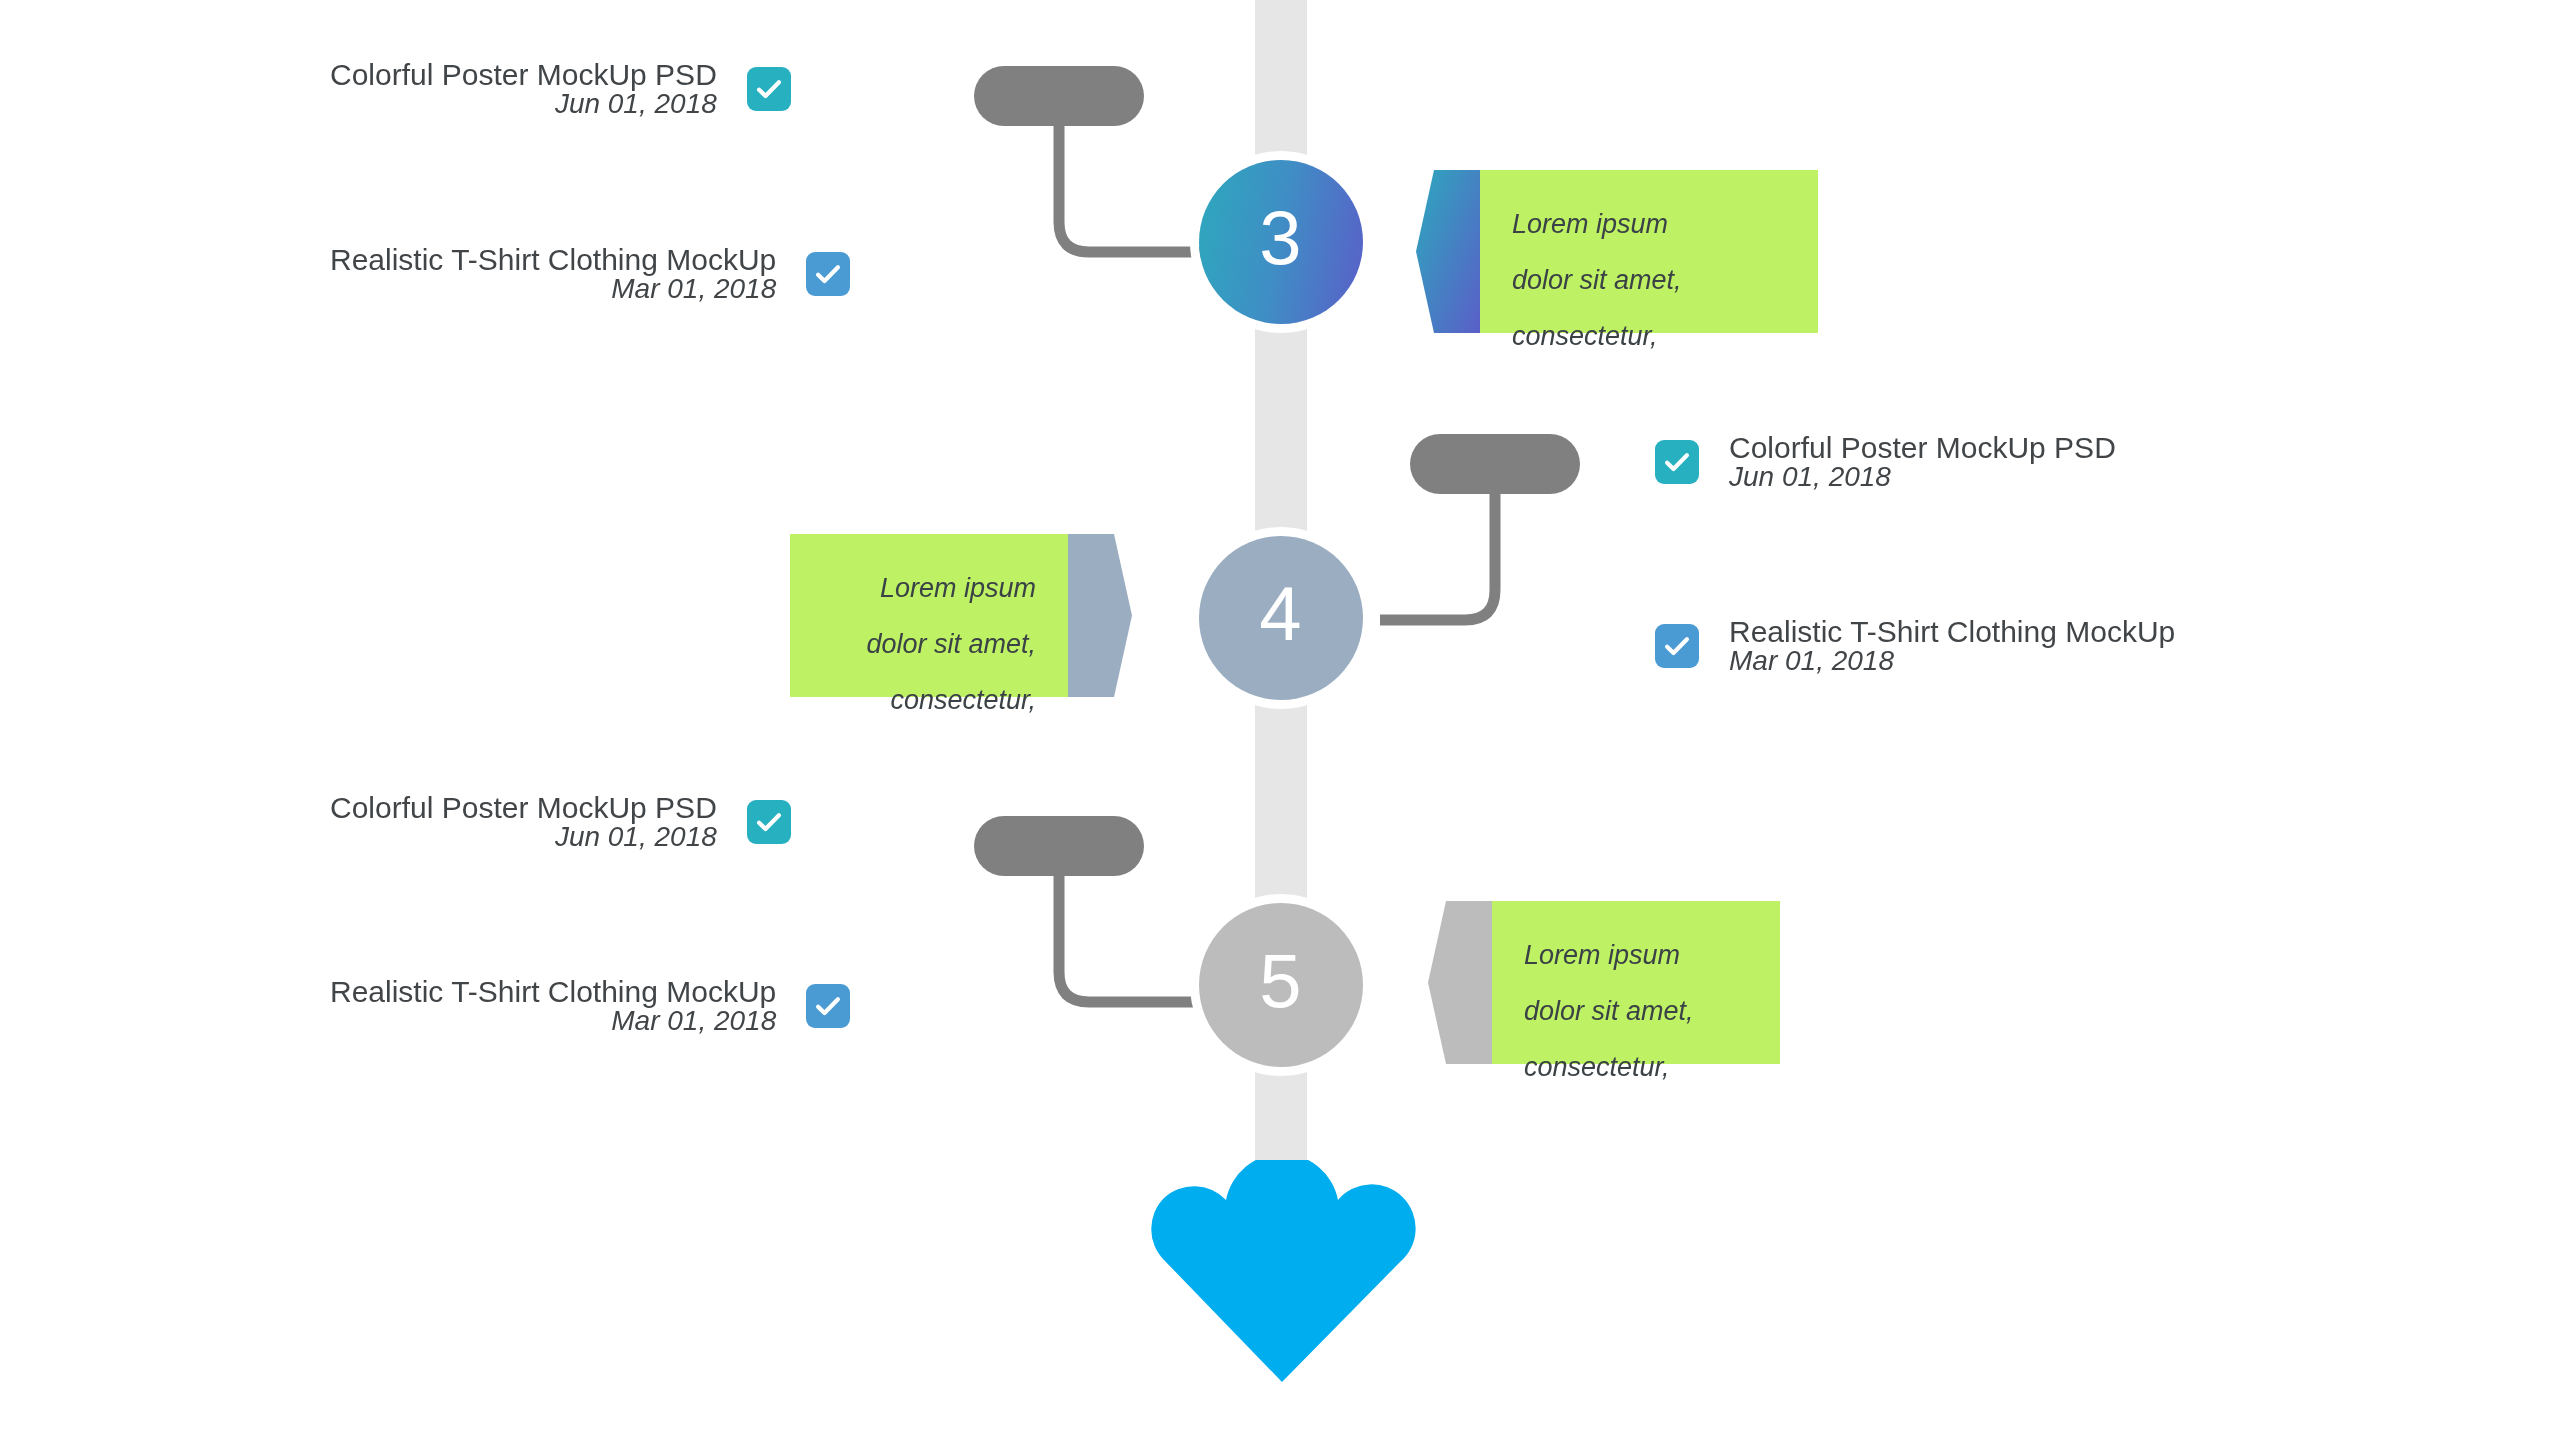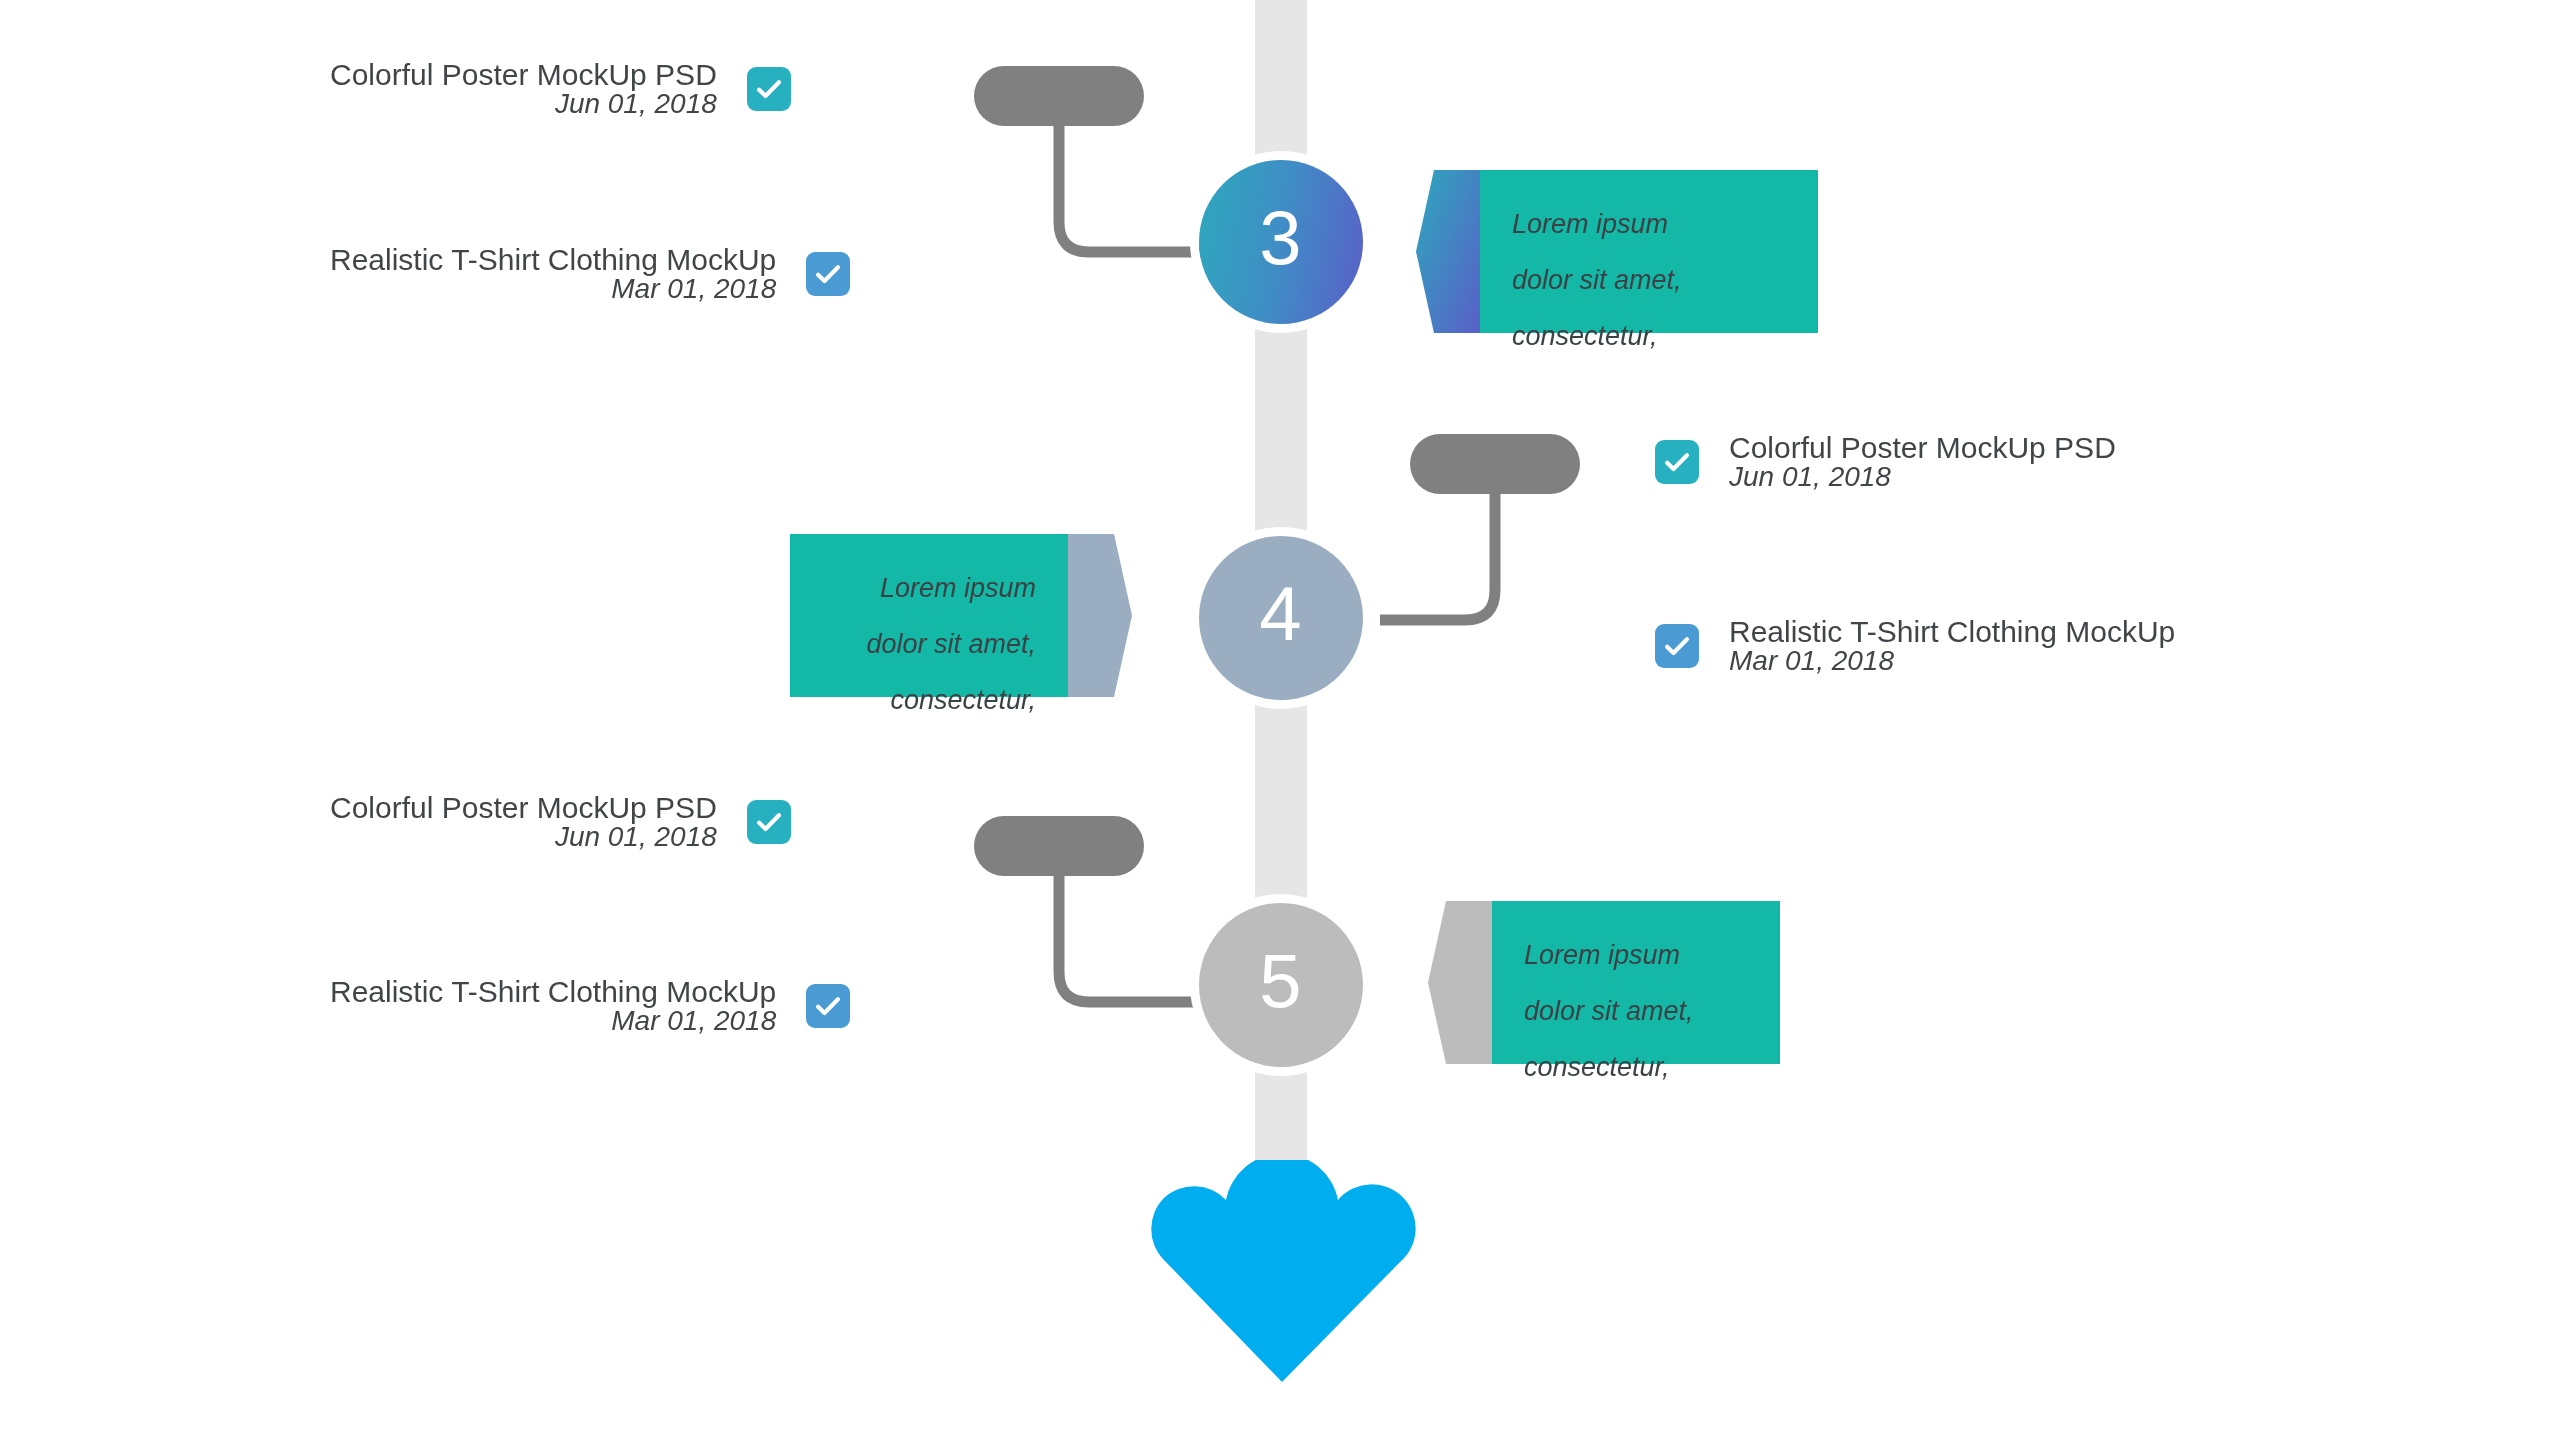--- a/index.html
+++ b/index.html
@@ -41,21 +41,21 @@
   }
   .node-5{
     left:1199px;top:903px;
     background:#bcbcbc;
   }
   .node span{position:relative;top:-4px;}
 
   
   .callout{
     position:absolute;
-    background:#14b8a6;
+    background:#bef264;
     padding:26px 34px 28px 34px;
     box-sizing:border-box;
   }
   .callout p{
     margin:0;
     font-style:italic;
     font-size:27px;
     line-height:56px;
     color:#3b4246;
     white-space:nowrap;

